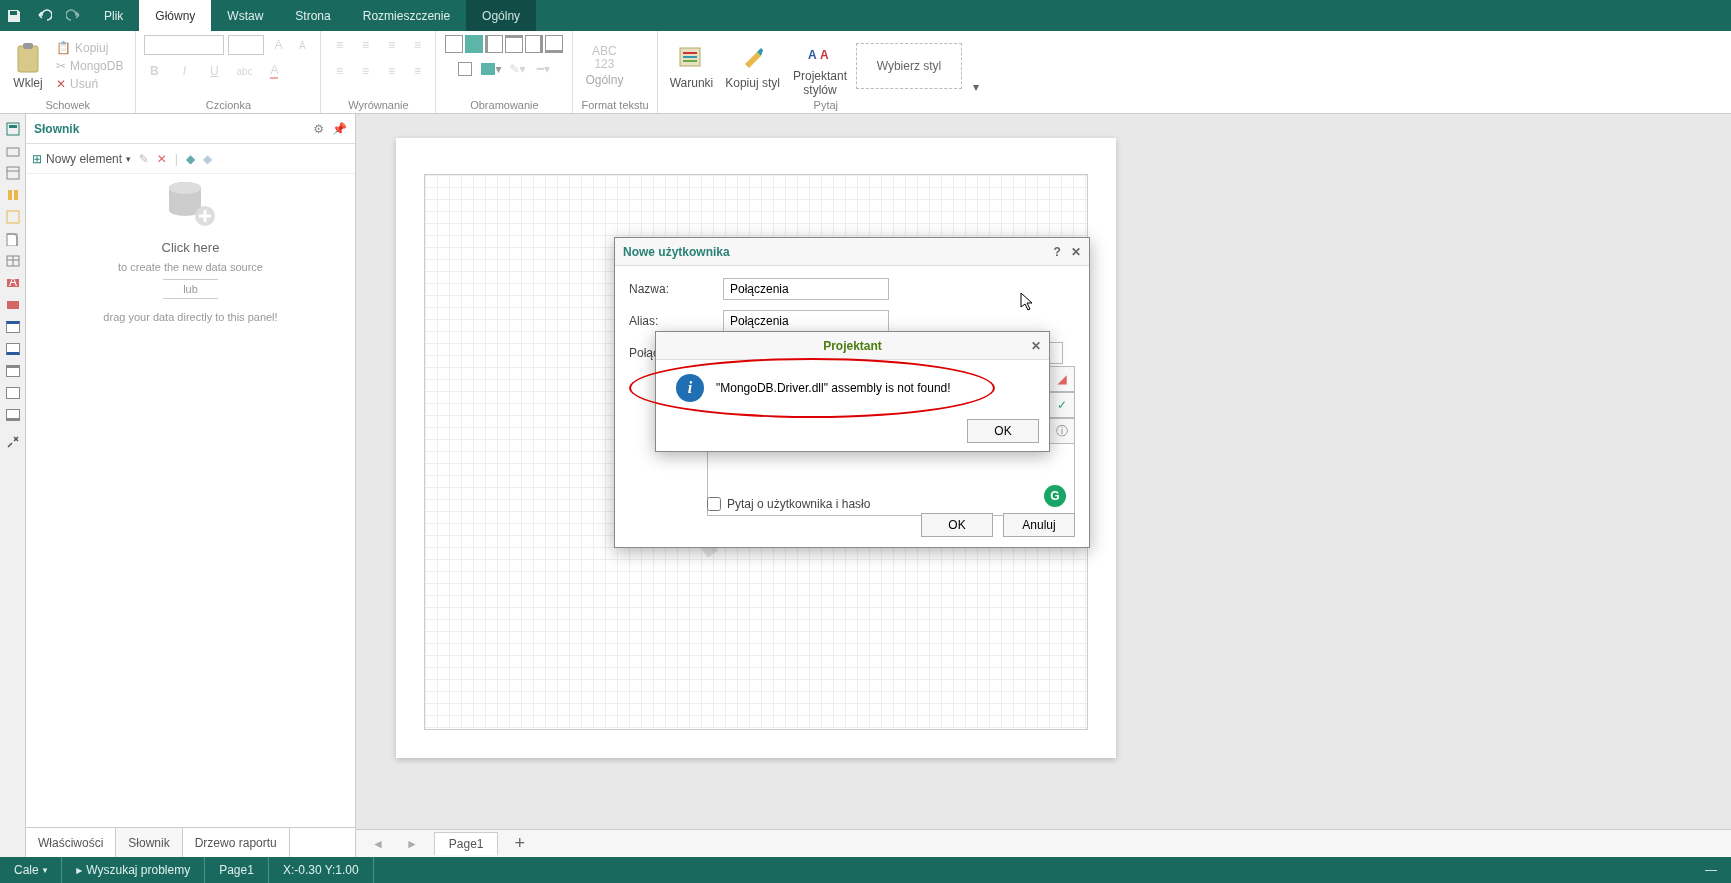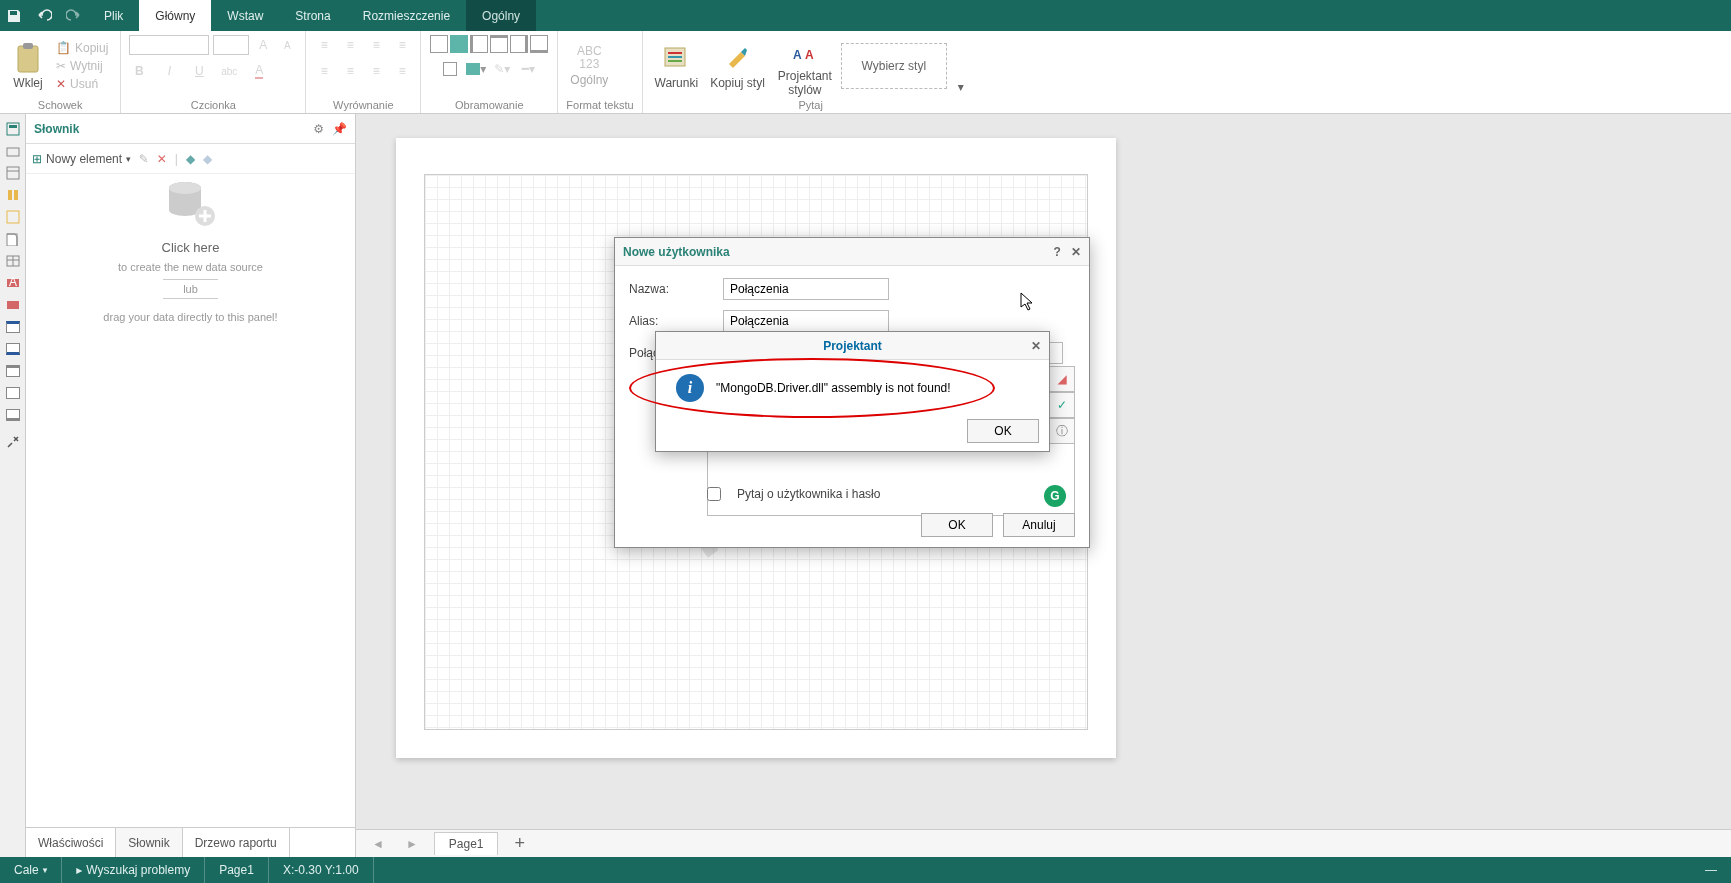--- a/index.html
+++ b/index.html
@@ -79,26 +79,26 @@
 .form-row { display: flex; align-items: center; margin-bottom: 10px; gap: 16px; }
 .form-row label { width: 78px; color: #444; }
 .form-row input[type=text] { border: 1px solid #bbb; height: 22px; padding: 4px 6px; width: 166px; background: #fff; }
 .conn-row input[type=text] { width: 260px; }
 .conn-box { border: 1px solid #bbb; height: 150px; margin-left: 78px; margin-top: -8px; position: relative; }
 .conn-box .side-btns { position: absolute; right: -1px; top: -1px; display: flex; flex-direction: column; }
 .conn-box .side-btn { width: 26px; height: 26px; border: 1px solid #bbb; background: #f8f8f8; display: flex; align-items: center; justify-content: center; cursor: pointer; }
 .green-circle { position: absolute; right: 8px; bottom: 8px; width: 22px; height: 22px; border-radius: 50%; background: #1aa466; color: #fff; display: flex; align-items: center; justify-content: center; font-weight: bold; }
 .dlg-footer { position: absolute; bottom: 10px; right: 14px; display: flex; gap: 10px; }
 .dlg-btn { border: 1px solid #aaa; background: #f6f6f6; width: 72px; height: 24px; cursor: pointer; }
-.chk-row { position: absolute; bottom: 46px; left: 92px; display: flex; align-items: center; gap: 16px; color: #444; justify-content: space-between; }
+.chk-row { position: absolute; bottom: 36px; left: 92px; display: flex; align-items: center; gap: 6px; color: #444; justify-content: space-between; }
 .chk-row input { width: 14px; height: 14px; }
 
 
 .dlg-msg { left: 655px; top: 331px; width: 395px; height: 121px; z-index: 10; }
-.dlg-msg .dlg-title .t { color: #0369a1; text-align: center; flex: 1; }
+.dlg-msg .dlg-title .t { color: #4d7c0f; text-align: center; flex: 1; }
 .dlg-msg .dlg-title { justify-content: center; position: relative; }
 .dlg-msg .dlg-title .wbtn.close { position: absolute; right: 8px; }
 .dlg-msg .msg-body { display: flex; align-items: center; gap: 12px; padding: 14px 20px; }
 .info-icon { width: 28px; height: 28px; border-radius: 50%; background: #1f6fb2; color: #fff; display: flex; align-items: center; justify-content: center; font-family: Georgia, serif; font-style: italic; font-weight: bold; font-size: 16px; }
 .dlg-msg .dlg-footer { bottom: 8px; right: 10px; }
 
 
 .annot-ellipse { position: absolute; left: 629px; top: 358px; width: 366px; height: 60px; border: 2.5px solid #d00; border-radius: 50%; pointer-events: none; z-index: 20; }
 
 
@@ -151,21 +151,21 @@
         </div>
         <span>Wklej</span>
       </div>
       <div class="ribbon-small-col">
         <div class="ribbon-small-btn">
             <span>📋</span>
             <span>Kopiuj</span>
           </div>
         <div class="ribbon-small-btn">
             <span>✂</span>
-            <span>Wytnij</span>
+            <span>MongoDB</span>
           </div>
         <div class="ribbon-small-btn">
             <span style="color:#c55">✕</span>
             <span>Usuń</span>
           </div>
       </div>
     </div>
     <div class="ribbon-group-label">Schowek</div>
   </div>
 

